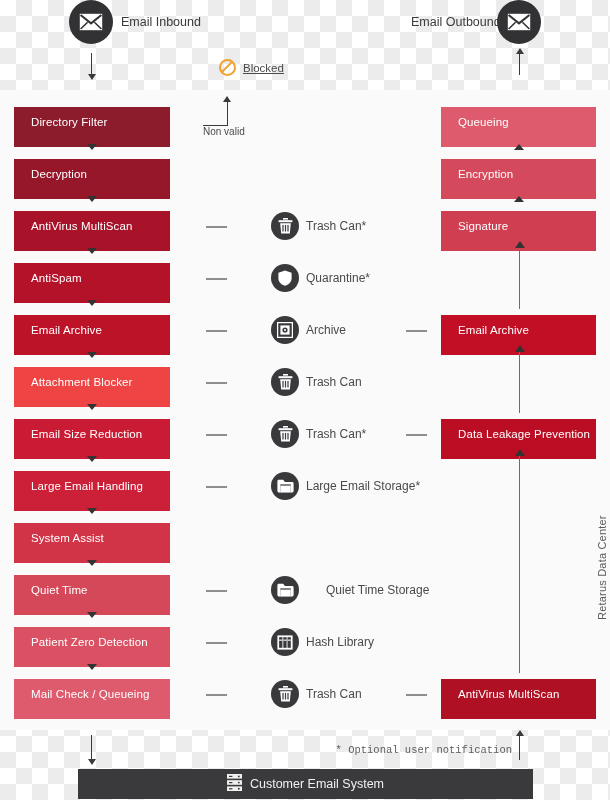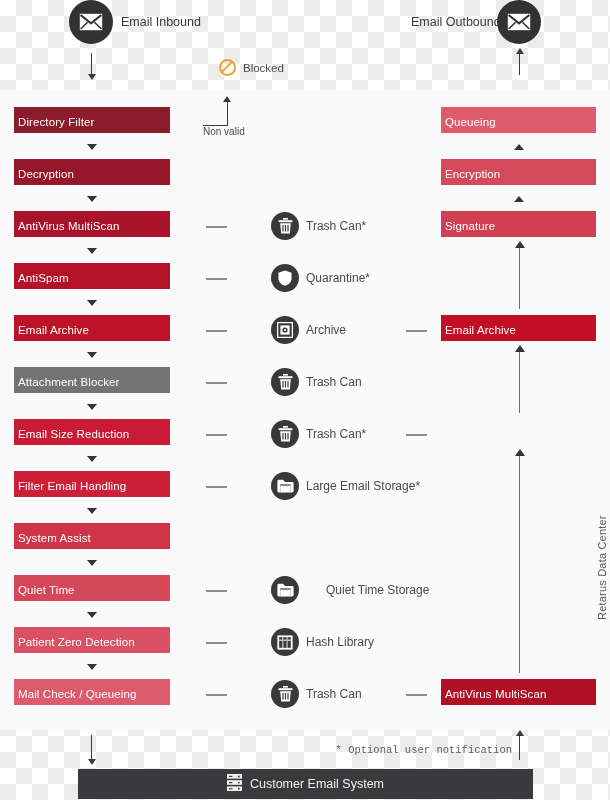--- a/index.html
+++ b/index.html
@@ -25,25 +25,25 @@
     width: 610px; height: 640px;
     background: #fafafa;
     z-index: 0;
   }
 
   .layer { position: absolute; left: 0; top: 0; width: 610px; height: 800px; z-index: 2; }
 
   
   .box {
     position: absolute;
-    height: 26px;
+    height: 40px;
     line-height: 30px;
     color: #ffffff;
     font-size: 11.5px;
-    padding-left: 4px;
+    padding-left: 17px;
     white-space: nowrap;
     letter-spacing: .1px;
   }
   .box.left  { left: 14px;  width: 156px; }
   .box.right { left: 441px; width: 155px; }
 
   
   .tri {
     position: absolute;
     width: 0; height: 0;
@@ -212,57 +212,58 @@
     <path d="M1.6 2 L12 10.4 L22.4 2" fill="none" stroke="#323234" stroke-width="2"></path>
     <path d="M1.6 16 L8.6 9.2 M22.4 16 L15.4 9.2" fill="none" stroke="#323234" stroke-width="1.6"></path>
   </svg>
 </div>
 <div class="endpoint-label" style="left:411px; top:15px; text-align:right;">Email Outbound</div>
 
 <div class="thinarrow down" style="left:91px; top:53px; height:22px;"></div>
 <div class="thinarrow up" style="left:519px; top:53px; height:22px;"></div>
 
 <div class="blocked-icon" style="left:219px; top:59px;"></div>
-<div class="small-label" style="left:243px; top:62px; font-size:11.5px;">Blocked</div>
+<div class="small-label" style="left:243px; top:62px; font-size:11.5px;text-decoration:underline;">Blocked</div>
 
 <div class="lshape" style="left:203px; top:96px;">
   <div class="vert" style="left:24px; top:6px; height:24px;"></div>
   <div class="horz" style="left:0px;  top:29px; width:25px;"></div>
   <div class="head" style="left:20px; top:0px;"></div>
 </div>
 <div class="small-label" style="left:203px; top:126px;">Non valid</div>
 
 <div class="layer" id="flow">
     <div class="box left" style="top:107px; background:#8c1b2c;">Directory Filter</div>
     <div class="tri down" style="left:87px; top:144px;"></div>
     <div class="box left" style="top:159px; background:#96162a;">Decryption</div>
     <div class="tri down" style="left:87px; top:196px;"></div>
     <div class="box left" style="top:211px; background:#a8132a;">AntiVirus MultiScan</div>
     <div class="tri down" style="left:87px; top:248px;"></div>
     <div class="box left" style="top:263px; background:#b41229;">AntiSpam</div>
     <div class="tri down" style="left:87px; top:300px;"></div>
     <div class="box left" style="top:315px; background:#bd1329;">Email Archive</div>
     <div class="tri down" style="left:87px; top:352px;"></div>
-    <div class="box left" style="top:367px; background:#737373;">Attachment Blocker</div>
+    <div class="box left" style="top:367px; background:#ef4444;">Attachment Blocker</div>
     <div class="tri down" style="left:87px; top:404px;"></div>
     <div class="box left" style="top:419px; background:#c91c34;">Email Size Reduction</div>
     <div class="tri down" style="left:87px; top:456px;"></div>
-    <div class="box left" style="top:471px; background:#cb2038;">Filter Email Handling</div>
+    <div class="box left" style="top:471px; background:#cb2038;">Large Email Handling</div>
     <div class="tri down" style="left:87px; top:508px;"></div>
     <div class="box left" style="top:523px; background:#d03446;">System Assist</div>
     <div class="tri down" style="left:87px; top:560px;"></div>
     <div class="box left" style="top:575px; background:#d5485a;">Quiet Time</div>
     <div class="tri down" style="left:87px; top:612px;"></div>
     <div class="box left" style="top:627px; background:#d95162;">Patient Zero Detection</div>
     <div class="tri down" style="left:87px; top:664px;"></div>
     <div class="box left" style="top:679px; background:#dd5b6c;">Mail Check / Queueing</div>
     <div class="box right" style="top:107px; background:#dd5b6c;">Queueing</div>
     <div class="box right" style="top:211px; background:#cf3e51;">Signature</div>
     <div class="box right" style="top:159px; background:#d4495b;">Encryption</div>
     <div class="box right" style="top:315px; background:#c20f26;">Email Archive</div>
+    <div class="box right" style="top:419px; background:#bb0e24;">Data Leakage Prevention</div>
     <div class="box right" style="top:679px; background:#b01024;">AntiVirus MultiScan</div>
     <div class="tri up" style="left:514px; top:144px;"></div>
     <div class="tri up" style="left:514px; top:196px;"></div>
     <div class="longarrow" style="left:519px; top:247px; height:62px;"></div>
     <div class="longarrow" style="left:519px; top:351px; height:62px;"></div>
     <div class="longarrow" style="left:519px; top:455px; height:218px;"></div>
     <div class="circ" style="left:271px; top:212px;">
       <svg width="15" height="16" viewBox="0 0 15 16" aria-hidden="true">
         <rect x="5" y="0" width="5" height="1.6" fill="#ffffff"></rect>
         <rect x="0.6" y="2.2" width="13.8" height="2" fill="#ffffff"></rect>

